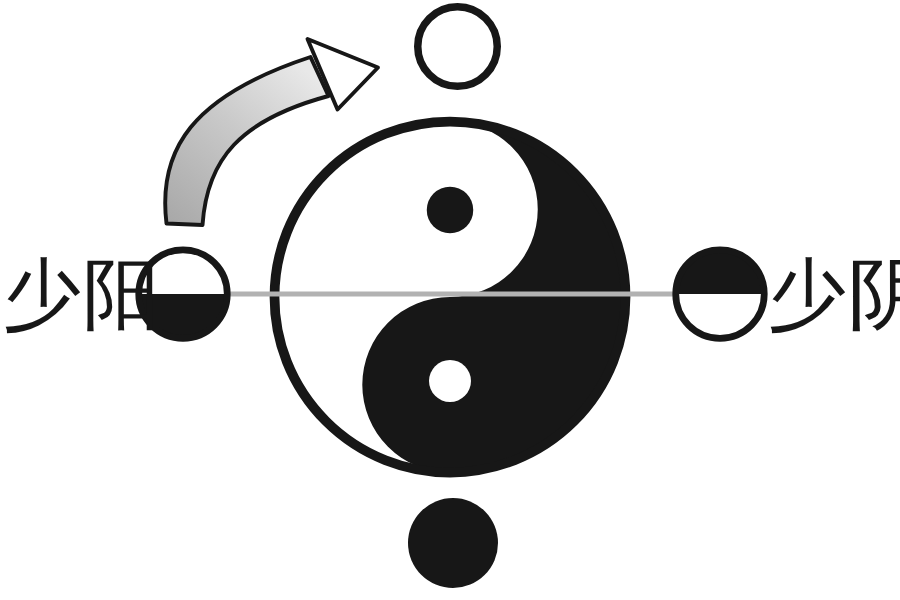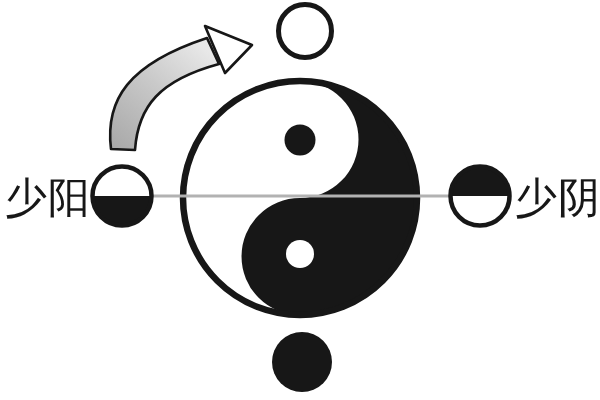--- a/index.html
+++ b/index.html
@@ -11,21 +11,21 @@
     overflow: hidden;
     font-family: "Liberation Serif", "DejaVu Serif", serif;
   }
   .stage svg { position: absolute; left: 0; top: 0; }
   .phase-label {
     position: absolute;
     top: 174px;
     width: 92px;
     height: 48px;
     line-height: 48px;
-    font-size: 42px;
+    font-size: 52px;
     color: #171717;
     text-align: center;
     letter-spacing: 1px;
     user-select: none;
     white-space: nowrap;
   }
   .phase-label.left  { left: 2px; }
   .phase-label.right { left: 512px; }
 </style>
 </head>

